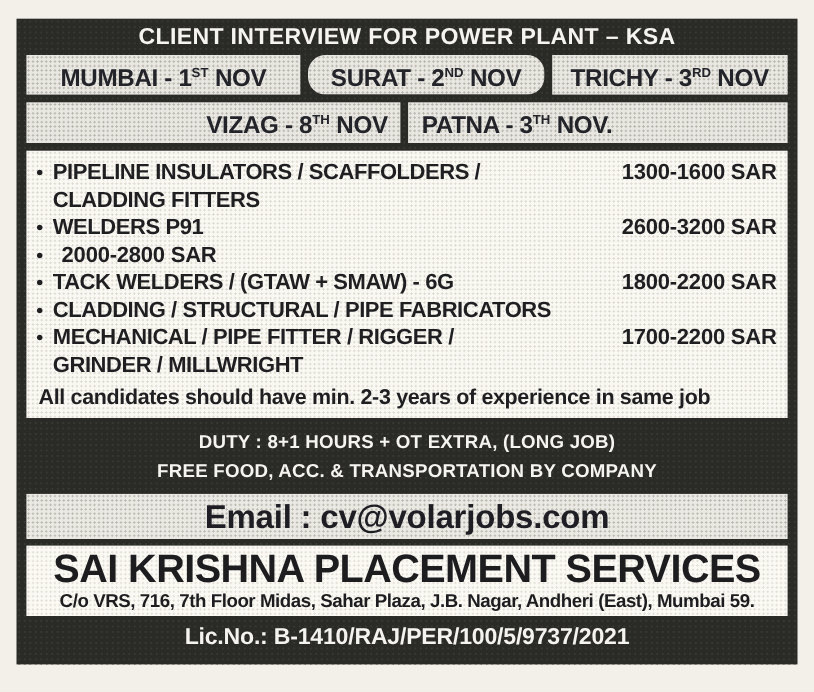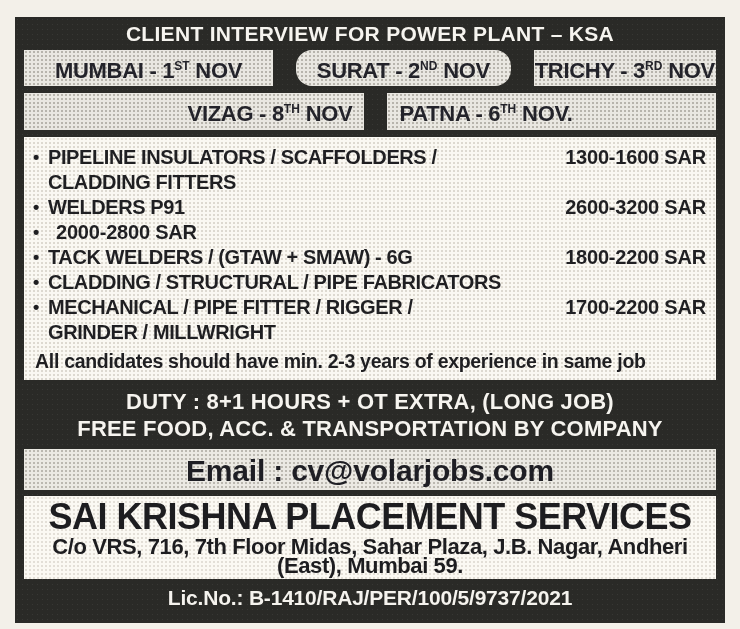--- a/index.html
+++ b/index.html
@@ -23,21 +23,21 @@
   .title-band {
     text-align: center;
     padding: 6px 0 5px;
   }
   .title-band span {
     color: #f6f4ef; font-weight: bold; font-size: 21px;
     letter-spacing: 0.3px; line-height: 22px;
   }
 
   
-  .sched-row { display: flex; gap: 23px; margin-bottom: 7px; }
+  .sched-row { display: flex; gap: 7px; margin-bottom: 7px; }
   .cell {
     background-color: #e9e7e1;
     background-image: radial-gradient(#b7b4ac 0.8px, transparent 1px);
     background-size: 4px 4px;
     color: #23232a; font-weight: bold; font-size: 22px;
     line-height: 24px; text-align: center; padding: 4px 0 3px;
     letter-spacing: -0.3px;
   }
   .cell sup { font-size: 12px; letter-spacing: 0; }
   .c-36 { flex: 0 0 36%; } .c-31 { flex: 0 0 31%; border-radius: 16px; } .c-33 { flex: 1; }
@@ -61,21 +61,21 @@
   .pos-title { flex: 1; white-space: pre-line; }
   .pos-salary { white-space: nowrap; margin-left: 8px; letter-spacing: -0.2px; }
   .note {
     font-weight: bold; font-size: 19.5px; line-height: 24px;
     letter-spacing: -0.3px; padding: 4px 0 3px 2px;
   }
 
   
   .terms { text-align: center; padding: 8px 0 7px; }
   .terms div {
-    color: #f6f4ef; font-weight: bold; font-size: 22px;
+    color: #f6f4ef; font-weight: bold; font-size: 17px;
     line-height: 27px; letter-spacing: 0.2px;
   }
 
   
   .contact {
     background-color: #ebe9e3;
     background-image: radial-gradient(#bbb8b0 0.8px, transparent 1px);
     background-size: 4px 4px;
     text-align: center; color: #1e1e24; font-weight: bold;
     padding: 6px 0 6px; margin-bottom: 6px;
@@ -88,21 +88,21 @@
     background-color: #fbf9f3;
     background-image: radial-gradient(#e3dfd7 0.8px, transparent 1px);
     background-size: 4px 4px;
     text-align: center; padding: 2px 4px 4px;
   }
   .agency-name {
     font-size: 36px; line-height: 38px; font-weight: bold;
     color: #1d1d20; letter-spacing: -0.5px;
   }
   .agency-address {
-    font-size: 22px; line-height: 19px; font-weight: bold;
+    font-size: 17px; line-height: 19px; font-weight: bold;
     color: #1d1d20; letter-spacing: -0.4px; margin-top: 1px;
   }
 
   
   .license { text-align: center; padding: 7px 0 5px; }
   .license span {
     color: #f5f3ee; font-weight: bold; font-size: 21px;
     line-height: 23px; letter-spacing: -0.2px;
   }
 </style>
@@ -117,21 +117,21 @@
     </div>
 
     <div class="sched-row">
       <div class="cell c-36"><span>MUMBAI - 1</span><sup>ST</sup><span> NOV</span></div>
       <div class="cell c-31"><span>SURAT - 2</span><sup>ND</sup><span> NOV</span></div>
       <div class="cell c-33"><span>TRICHY - 3</span><sup>RD</sup><span> NOV</span></div>
     </div>
 
     <div class="sched-row">
       <div class="cell c-49"><span>VIZAG - 8</span><sup>TH</sup><span> NOV</span></div>
-      <div class="cell c-51"><span>PATNA - 6</span><sup>TH</sup><span> NOV.</span></div>
+      <div class="cell c-51"><span>PATNA - 3</span><sup>TH</sup><span> NOV.</span></div>
     </div>
 
     <div class="content">
       <div class="pos-row">
         <span class="bullet">•</span>
         <span class="pos-title">PIPELINE INSULATORS / SCAFFOLDERS /
 CLADDING FITTERS</span>
         <span class="pos-salary">1300-1600 SAR</span>
       </div>
       <div class="pos-row">

